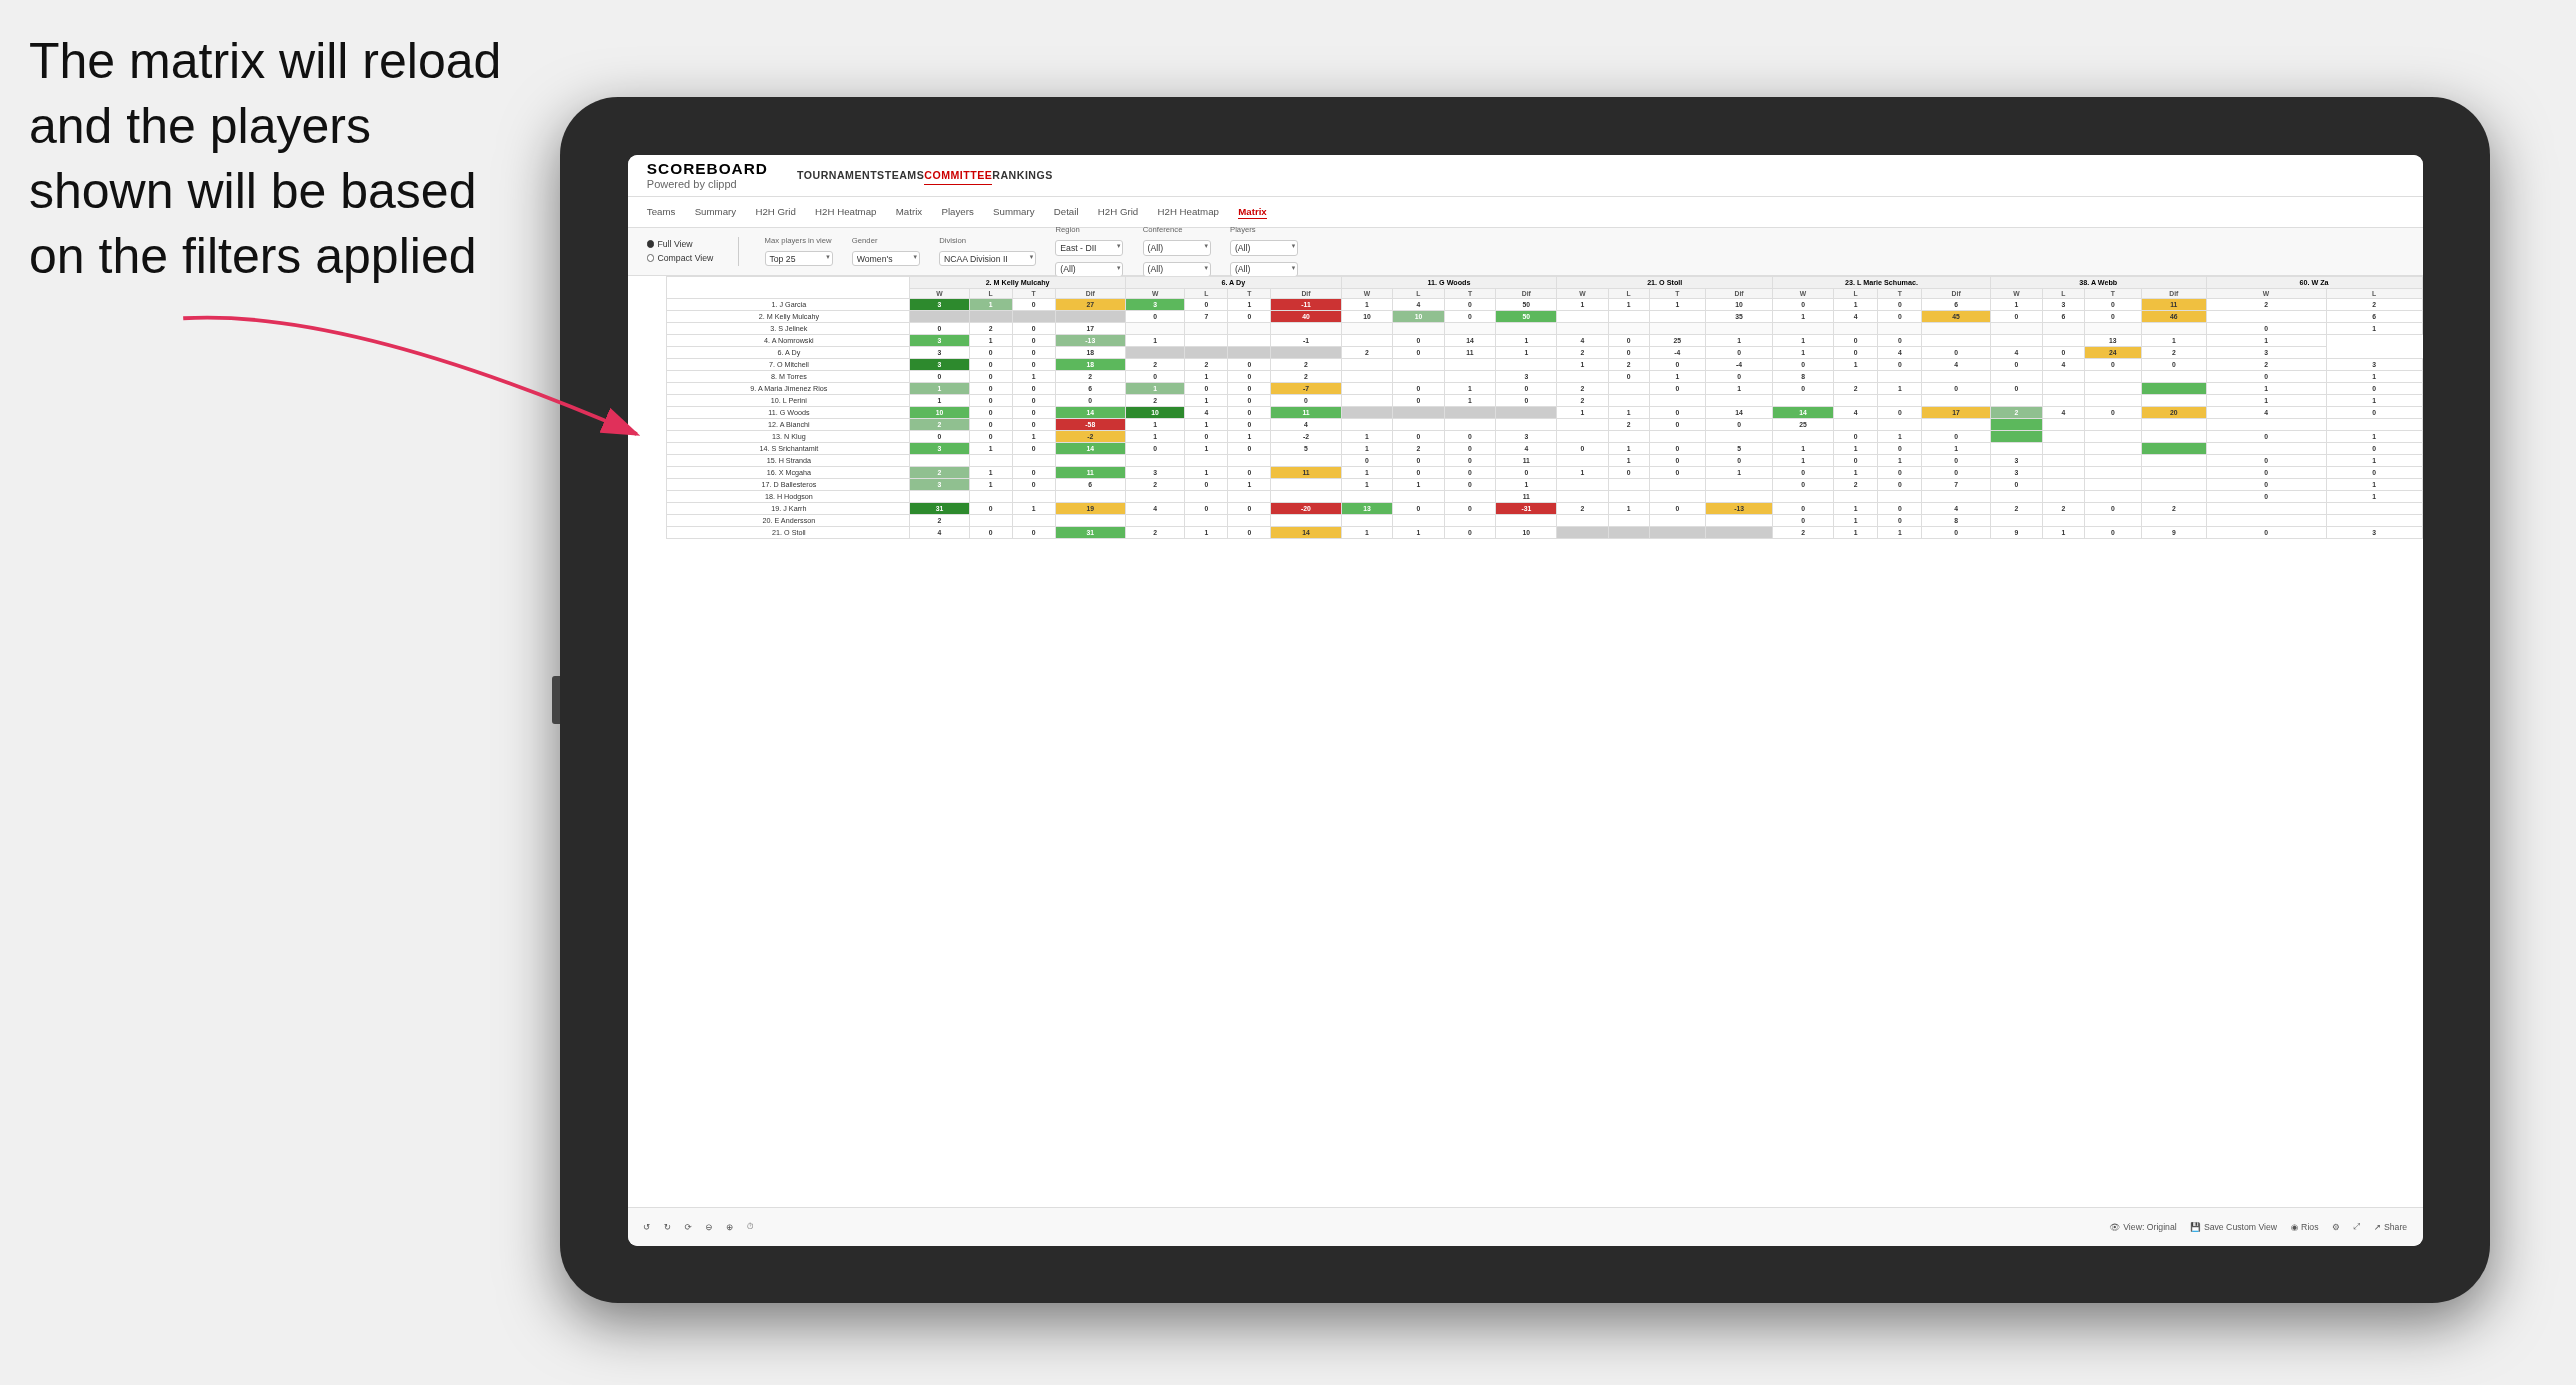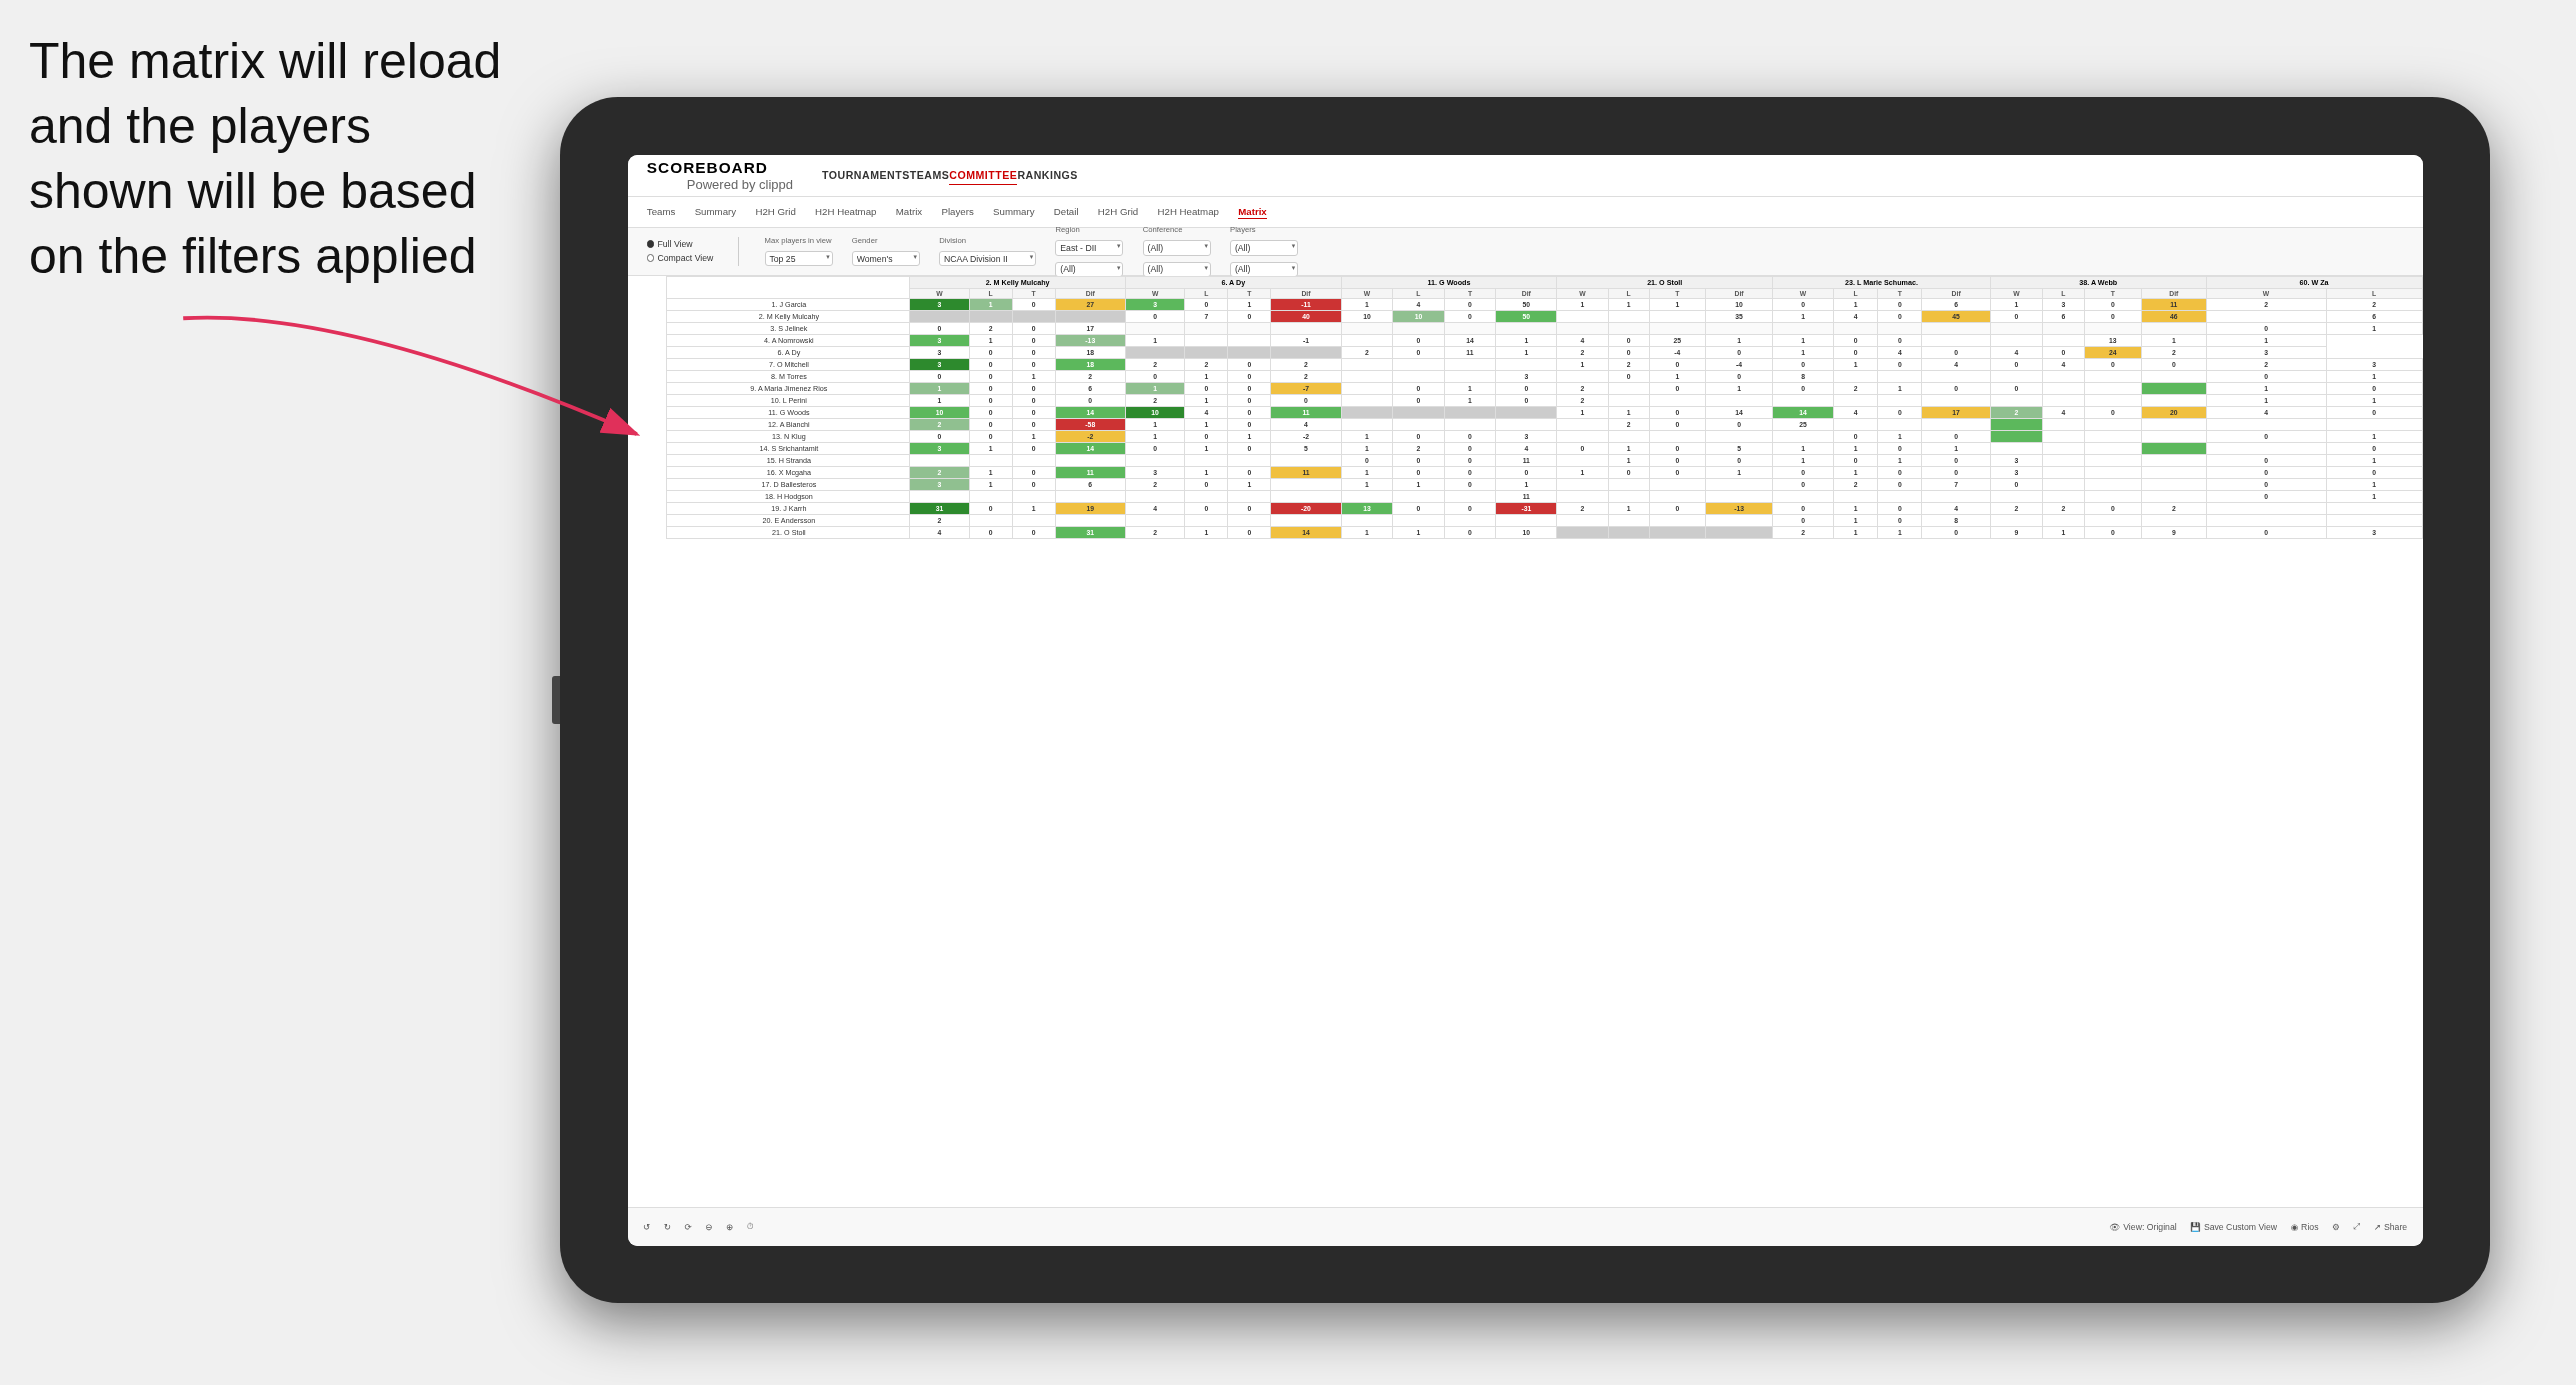--- a/index.html
+++ b/index.html
@@ -65,23 +65,22 @@
     }
 
     .logo-title {
       font-size: 15.4px;
       font-weight: 900;
       color: #000;
       letter-spacing: 1px;
     }
 
     .logo-subtitle {
-      font-size: 13px;
+      font-size: 11px;
       color: #666;
-      margin-left: 40px;
     }
 
     .nav-links {
       display: flex;
     }
 
     .nav-link {
       font-size: 10.6px;
       font-weight: 600;
       color: #333;

